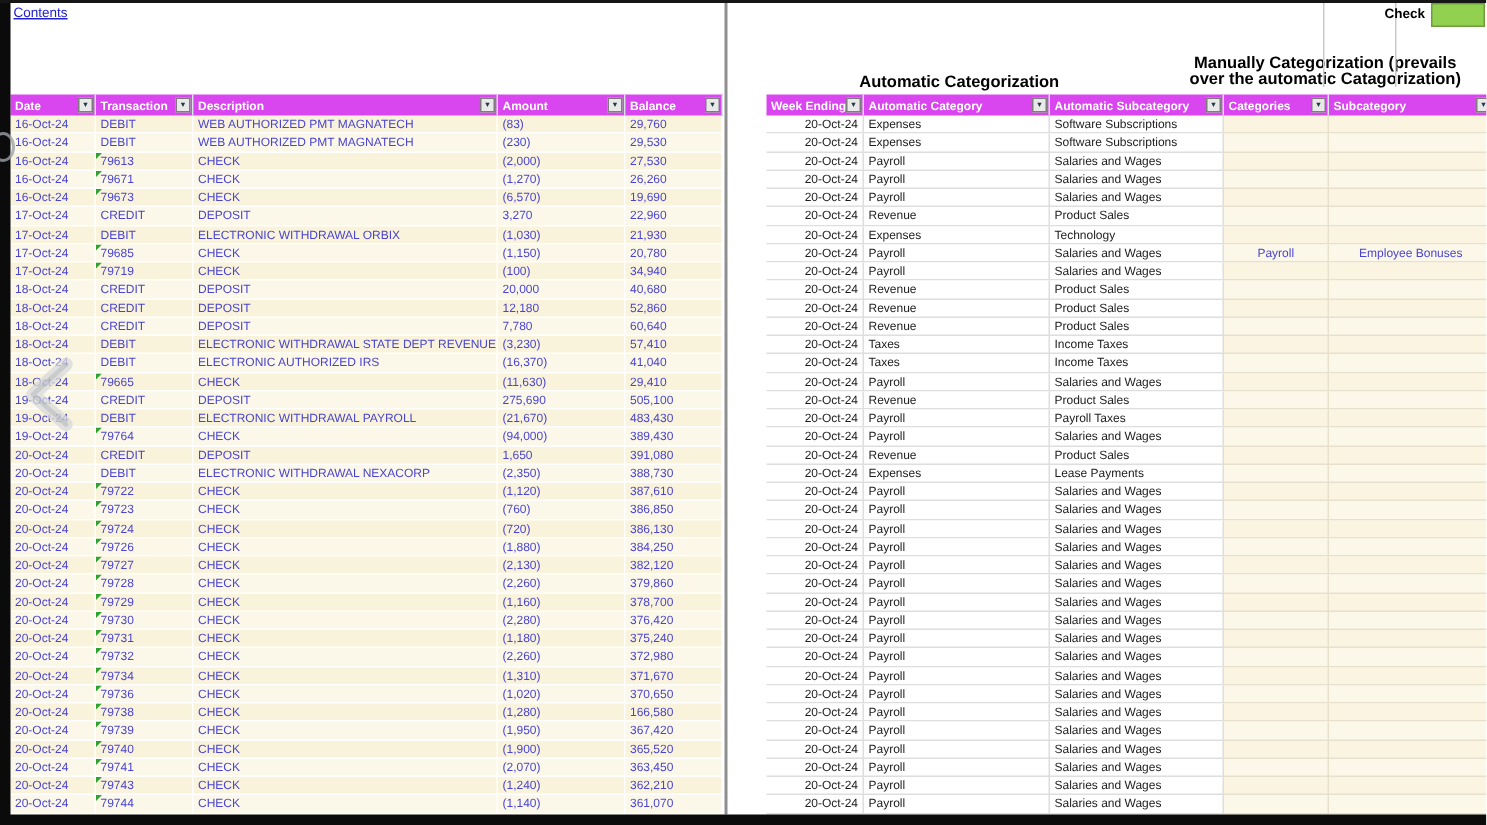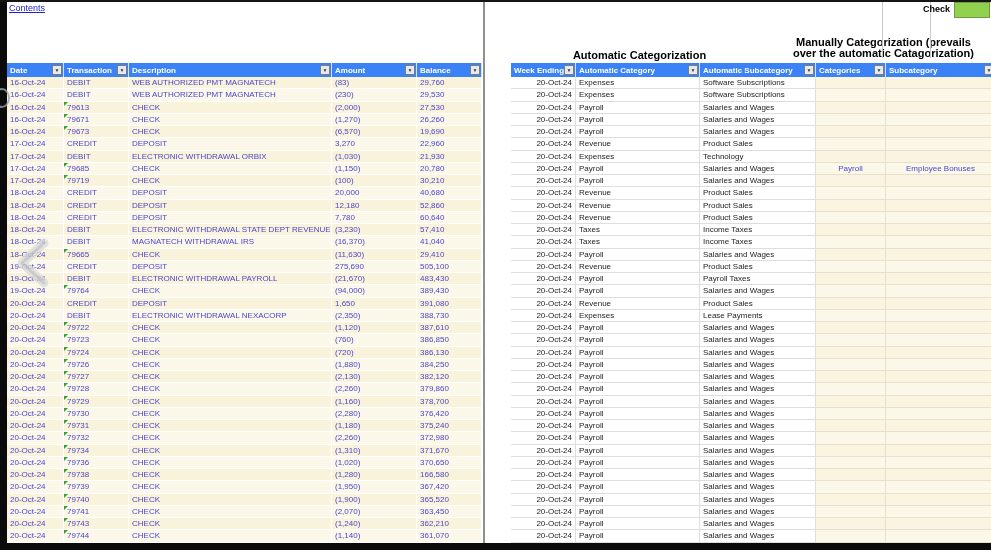--- a/index.html
+++ b/index.html
@@ -20,21 +20,21 @@
           border:1px solid #6f9c3c;box-sizing:border-box;z-index:13;}
   .vline{position:absolute;top:2px;width:1px;height:56px;background:#c9c9c9;z-index:4;}
   .vl1{left:882px;} .vl2{left:930px;}
 
   .title{position:absolute;font-weight:bold;font-size:11px;color:#000;text-align:center;z-index:3;}
   .title-bank{left:7px;top:49px;width:475px;}
   .title-auto{left:487px;top:49px;width:305px;}
   .title-manual{left:790px;top:37px;width:187px;line-height:11px;}
 
   .hdr{position:absolute;left:7px;top:63px;display:flex;height:14px;z-index:3;}
-  .h{background:#3b82f6;color:#fff;font-weight:bold;font-size:8px;display:flex;align-items:center;
+  .h{background:#d946ef;color:#fff;font-weight:bold;font-size:8px;display:flex;align-items:center;
      padding:0 3px;position:relative;border-right:1px solid #d8e4e6;box-sizing:border-box;
      overflow:hidden;white-space:nowrap;}
   .h.center{}
   .fb{position:absolute;right:1px;top:2px;width:10px;height:10px;background:#e9e9e9;
       border:1px solid #7c7c7c;color:#1d3b40;font-size:5px;line-height:9px;text-align:center;
       box-sizing:border-box;cursor:pointer;}
   .hgap{width:5px;background:transparent;}
 
   .rows{position:absolute;left:7px;top:77px;z-index:1;}
   .row{display:flex;height:12.25px;}
@@ -242,21 +242,21 @@
       <div class="c mc mcat">Payroll</div>
       <div class="c mc msub">Employee Bonuses</div>
       <div class="sv"></div>
     </div>
 
     <div class="row">
       <div class="c lc date">17-Oct-24</div>
       <div class="c lc txn note">79719</div>
       <div class="c lc desc">CHECK</div>
       <div class="c lc amt">(100)</div>
-      <div class="c lc bal">30,210</div>
+      <div class="c lc bal">34,940</div>
       <div class="gp"></div>
       <div class="c cc week">20-Oct-24</div>
       <div class="c cc ac">Payroll</div>
       <div class="c cc as">Salaries and Wages</div>
       <div class="c mc mcat"></div>
       <div class="c mc msub"></div>
       <div class="sv"></div>
     </div>
 
     <div class="row alt">
@@ -315,21 +315,21 @@
       <div class="c cc ac">Taxes</div>
       <div class="c cc as">Income Taxes</div>
       <div class="c mc mcat"></div>
       <div class="c mc msub"></div>
       <div class="sv"></div>
     </div>
 
     <div class="row alt">
       <div class="c lc date">18-Oct-24</div>
       <div class="c lc txn">DEBIT</div>
-      <div class="c lc desc">MAGNATECH WITHDRAWAL IRS</div>
+      <div class="c lc desc">ELECTRONIC AUTHORIZED IRS</div>
       <div class="c lc amt">(16,370)</div>
       <div class="c lc bal">41,040</div>
       <div class="gp"></div>
       <div class="c cc week">20-Oct-24</div>
       <div class="c cc ac">Taxes</div>
       <div class="c cc as">Income Taxes</div>
       <div class="c mc mcat"></div>
       <div class="c mc msub"></div>
       <div class="sv"></div>
     </div>

